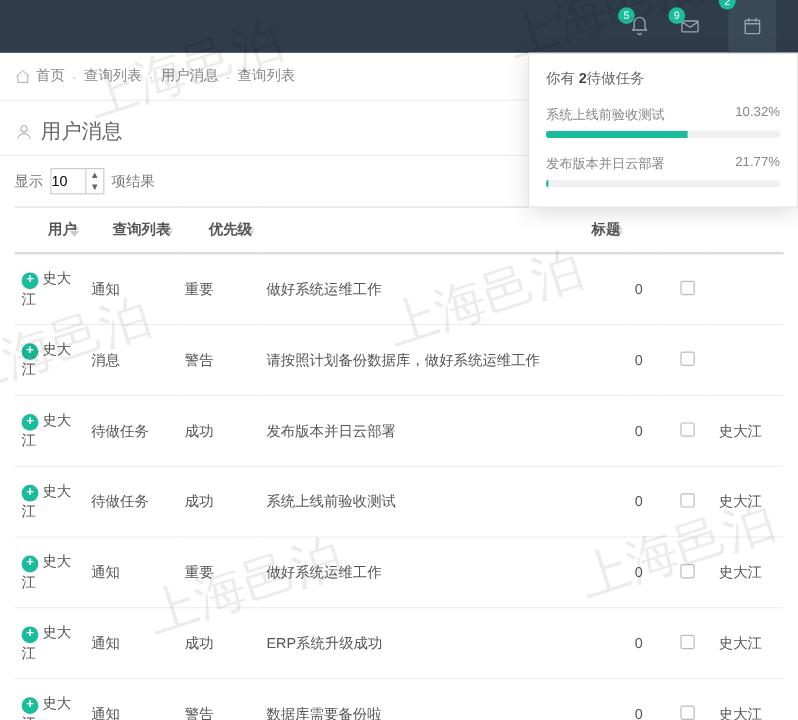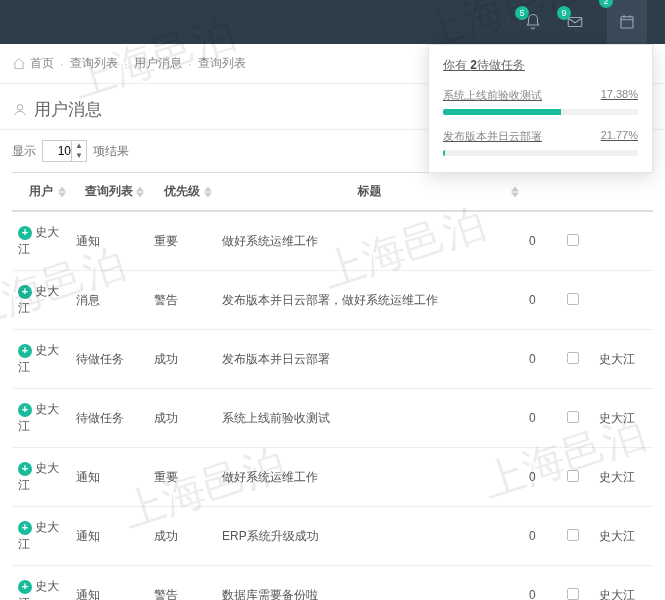--- a/index.html
+++ b/index.html
@@ -10,35 +10,35 @@
 .nav-icon svg { width: 18px; height: 18px; fill: none; stroke: currentColor; stroke-width: 1.5; }
 .badge { position: absolute; top: -6px; left: -8px; width: 14px; height: 14px; border-radius: 50%; background: #1abc9c; color: #fff; font-size: 9px; display: flex; align-items: center; justify-content: center; }
 .last-icon { background: #3b4a59; height: 44px; width: 40px; display: flex; align-items: center; justify-content: center; }
 .breadcrumb { height: 40px; display: flex; align-items: center; padding: 0 12px; font-size: 12px; color: #888; border-bottom: 1px solid #eee; }
 .breadcrumb .home-ico { width: 14px; height: 14px; margin-right: 4px; stroke: #888; fill: none; }
 .breadcrumb .sep { margin: 0 6px; color: #bbb; }
 .page-title { display: flex; align-items: center; padding: 14px 12px 8px; font-size: 17px; color: #666; border-bottom: 1px solid #eee; }
 .page-title svg { width: 16px; height: 16px; margin-right: 6px; stroke: #888; fill: none; }
 .len-row { display: flex; align-items: center; gap: 6px; padding: 10px 12px; font-size: 12px; color: #777; }
 .len-sel { display: flex; align-items: center; border: 1px solid #ccc; height: 22px; }
-.len-sel input { width: 28px; border: none; text-align: right; font-size: 12px; outline: none; }
+.len-sel input { width: 28px; border: none; text-align: left; font-size: 12px; outline: none; }
 .len-spin { display: flex; flex-direction: column; border-left: 1px solid #ccc; }
 .len-spin span { width: 14px; height: 10px; font-size: 8px; text-align: center; line-height: 10px; color: #666; cursor: pointer; }
 .tbl-wrap { padding: 0 12px; }
 table.grid { width: 100%; border-collapse: collapse; font-size: 12px; }
-table.grid thead th { border-top: 1px solid #ddd; border-bottom: 2px solid #ddd; text-align: center; padding: 10px 6px; color: #555; font-weight: 600; position: relative; }
+table.grid thead th { border-top: 1px solid #ddd; border-bottom: 2px solid #ddd; text-align: right; padding: 10px 6px; color: #555; font-weight: 600; position: relative; }
 .sorters { position: absolute; right: 4px; top: 50%; transform: translateY(-50%); display: flex; flex-direction: column; gap: 0; }
 .sorters span { width: 0; height: 0; border-left: 4px solid transparent; border-right: 4px solid transparent; opacity: .3; }
 .sorters .up { border-bottom: 5px solid #555; margin-bottom: 1px; }
 .sorters .dn { border-top: 5px solid #555; }
 table.grid tbody td { border-top: 1px solid #eee; padding: 12px 6px; vertical-align: middle; color: #555; }
 .exp { width: 14px; height: 14px; border-radius: 50%; background: #1abc9c; color: #fff; display: inline-flex; align-items: center; justify-content: center; font-size: 11px; font-weight: bold; line-height: 1; }
 .chk { width: 12px; height: 12px; border: 1px solid #bbb; border-radius: 2px; display: inline-block; }
 
-.pop { position: absolute; top: 44px; right: 12px; width: 225px; background: #fff; border: 1px solid #e5e5e5; box-shadow: 0 4px 18px rgba(0,0,0,.15); z-index: 50; padding: 12px 14px 16px; text-decoration: underline; }
+.pop { position: absolute; top: 44px; right: 0; width: 225px; background: #fff; border: 1px solid #e5e5e5; box-shadow: 0 4px 18px rgba(0,0,0,.15); z-index: 50; padding: 12px 14px 16px; }
 .pop-head { font-size: 12px; color: #666; margin-bottom: 12px; }
 .pop-head b { color: #444; }
 .task { margin-top: 14px; }
 .task-row { display: flex; justify-content: space-between; font-size: 11px; color: #888; margin-bottom: 6px; }
 .bar { height: 6px; background: #eef0f2; border-radius: 2px; overflow: hidden; }
 .bar i { display: block; height: 100%; background: #1abc9c; }
 
 .wm { position: absolute; inset: 0; pointer-events: none; opacity: .07; background-image: repeating-linear-gradient(0deg, transparent 0, transparent 1000px); }
 .wm span { position: absolute; font-size: 42px; color: #000; transform: rotate(-18deg); white-space: nowrap; }
 </style>
@@ -72,21 +72,21 @@
 </div>
 
 <div class="pop">
   <div class="pop-head">
     <span>你有 </span><b>2</b><span>待做任务</span>
   </div>
   <div id="pop-tasks">
       <div class="task">
         <div class="task-row">
           <span>系统上线前验收测试</span>
-          <span>17.38%</span>
+          <span>10.32%</span>
         </div>
         <div class="bar">
           <i style="width:60.4%"></i>
         </div>
       </div>
       <div class="task">
         <div class="task-row">
           <span>发布版本并日云部署</span>
           <span>21.77%</span>
         </div>
@@ -162,21 +162,21 @@
           <td>重要</td>
           <td>做好系统运维工作</td>
           <td>0</td>
           <td style="text-align:center"><span class="chk"></span></td>
           <td></td>
         </tr>
         <tr>
           <td><span class="exp">+</span> <span>史大江</span></td>
           <td>消息</td>
           <td>警告</td>
-          <td>发布版本并日云部署，做好系统运维工作</td>
+          <td>请按照计划备份数据库，做好系统运维工作</td>
           <td>0</td>
           <td style="text-align:center"><span class="chk"></span></td>
           <td></td>
         </tr>
         <tr>
           <td><span class="exp">+</span> <span>史大江</span></td>
           <td>待做任务</td>
           <td>成功</td>
           <td>发布版本并日云部署</td>
           <td>0</td>

